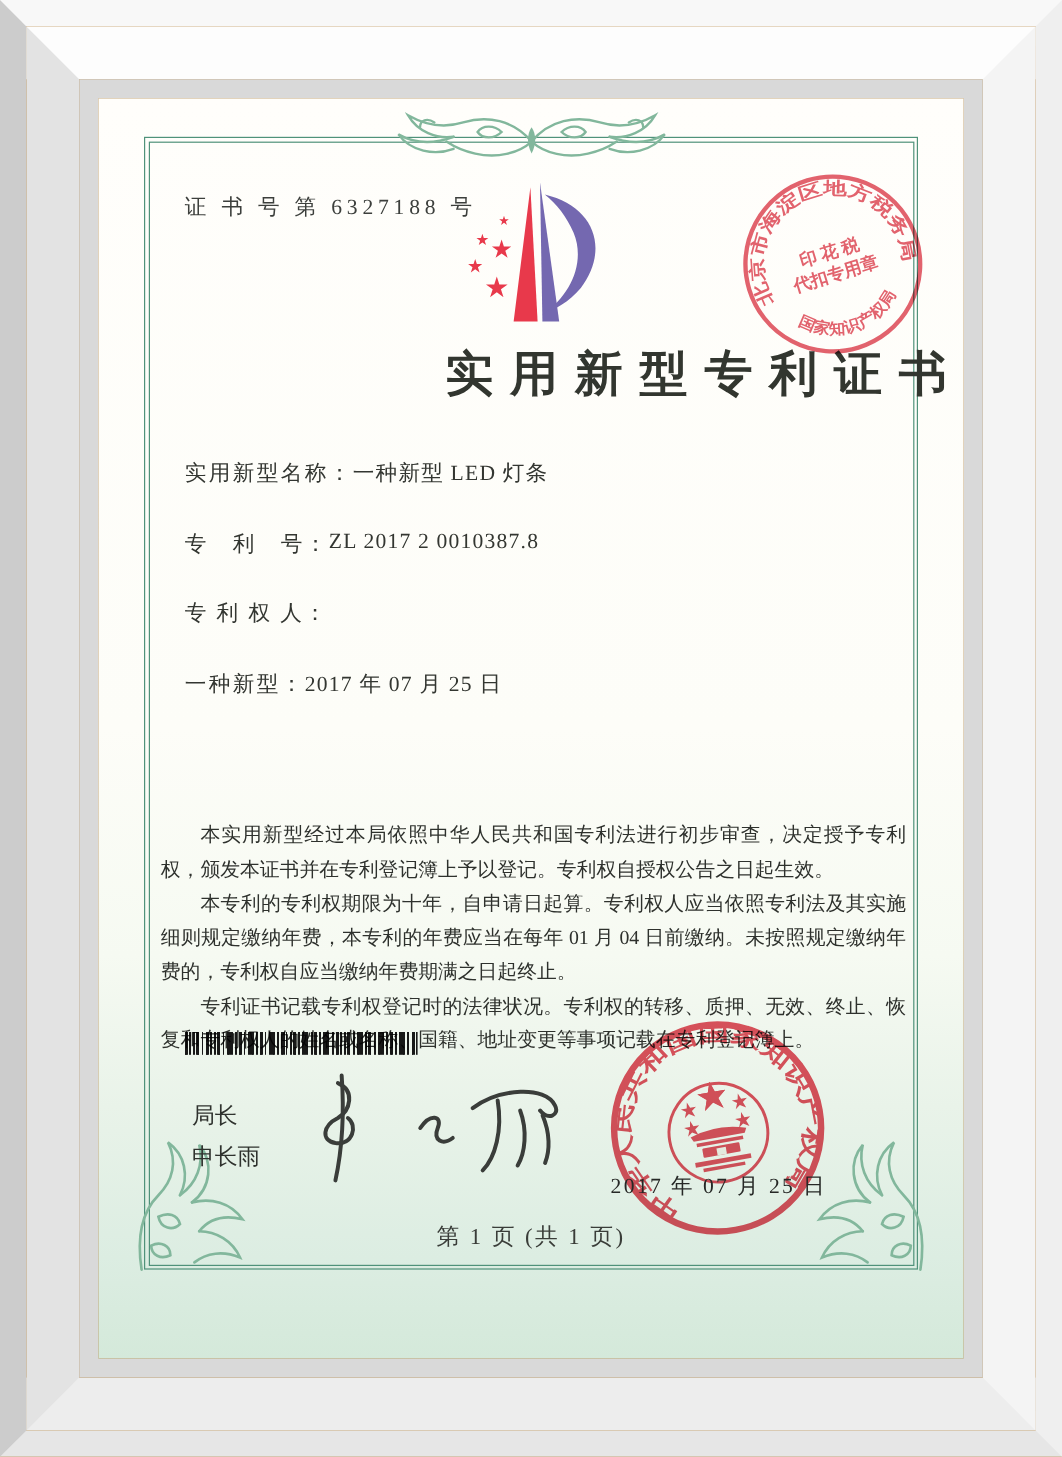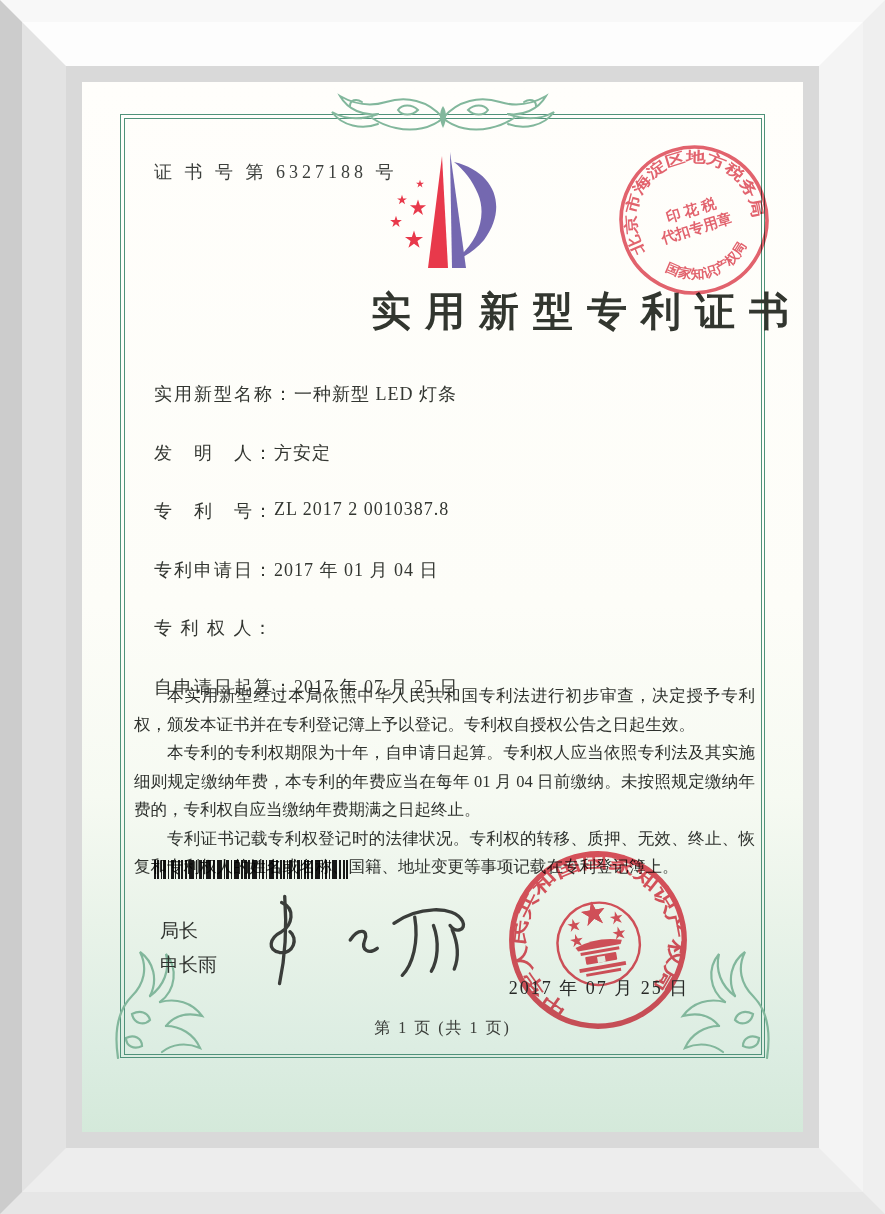--- a/index.html
+++ b/index.html
@@ -26,21 +26,21 @@
   .bodytext{position:absolute;left:52px;right:48px;top:600px;font-size:16.5px;line-height:28.5px;
     color:#2e312d;text-align:justify;}
   .bodytext p{margin:0;text-indent:2em;}
   .barcode{position:absolute;left:72px;top:778px;width:194px;height:19px;mix-blend-mode:multiply;
     background-image:repeating-linear-gradient(90deg,#191919 0 1.5px,transparent 1.5px 3.5px),
                      repeating-linear-gradient(90deg,#191919 0 2.5px,transparent 2.5px 9px);}
   .signer{position:absolute;left:78px;top:832px;font-size:19px;color:#2f322e;line-height:34px;}
   .signature{position:absolute;left:168px;top:806px;width:240px;height:104px;}
   .issue-date{position:absolute;left:412px;top:894px;width:210px;font-size:18px;letter-spacing:2px;
     color:#262826;z-index:6;text-align:center;}
-  .footer{position:absolute;left:0;right:0;top:936px;text-align:center;font-size:16px;letter-spacing:2px;color:#3a3d39;}
+  .footer{position:absolute;left:0;right:0;top:936px;text-align:center;font-size:19px;letter-spacing:2px;color:#3a3d39;}
   
   .logo{position:absolute;left:298px;top:64px;width:136px;height:128px;}
   .taxstamp{position:absolute;left:534px;top:60px;width:156px;height:156px;transform:rotate(-17deg);
     mix-blend-mode:multiply;opacity:.92;z-index:5;}
   .bigseal{position:absolute;left:418px;top:760px;width:196px;height:196px;transform:rotate(-10deg);
     mix-blend-mode:multiply;opacity:.9;z-index:5;}
 </style>
 </head>
 <body>
 
@@ -120,36 +120,28 @@
   </svg>
 
   <div class="title">实用新型专利证书</div>
 
   <div class="fields">
     <div class="frow">
       <span class="lab">实用新型名称：</span>
       <span class="val">一种新型 LED 灯条</span>
     </div>
     <div class="frow">
-      <span class="lab">发　明　人：</span>
-      <span class="val">方安定</span>
-    </div>
-    <div class="frow">
       <span class="lab">专　利　号：</span>
       <span class="val">ZL 2017 2 0010387.8</span>
     </div>
     <div class="frow">
-      <span class="lab">专利申请日：</span>
-      <span class="val">2017 年 01 月 04 日</span>
-    </div>
-    <div class="frow">
       <span class="lab">专 利 权 人：</span>
     </div>
     <div class="frow">
-      <span class="lab">自申请日起算：</span>
+      <span class="lab">一种新型：</span>
       <span class="val">2017 年 07 月 25 日</span>
     </div>
   </div>
 
   <div class="bodytext">
     <p>本实用新型经过本局依照中华人民共和国专利法进行初步审查，决定授予专利权，颁发本证书并在专利登记簿上予以登记。专利权自授权公告之日起生效。</p>
     <p>本专利的专利权期限为十年，自申请日起算。专利权人应当依照专利法及其实施细则规定缴纳年费，本专利的年费应当在每年 01 月 04 日前缴纳。未按照规定缴纳年费的，专利权自应当缴纳年费期满之日起终止。</p>
     <p>专利证书记载专利权登记时的法律状况。专利权的转移、质押、无效、终止、恢复和专利权人的姓名或名称、国籍、地址变更等事项记载在专利登记簿上。</p>
   </div>
 

